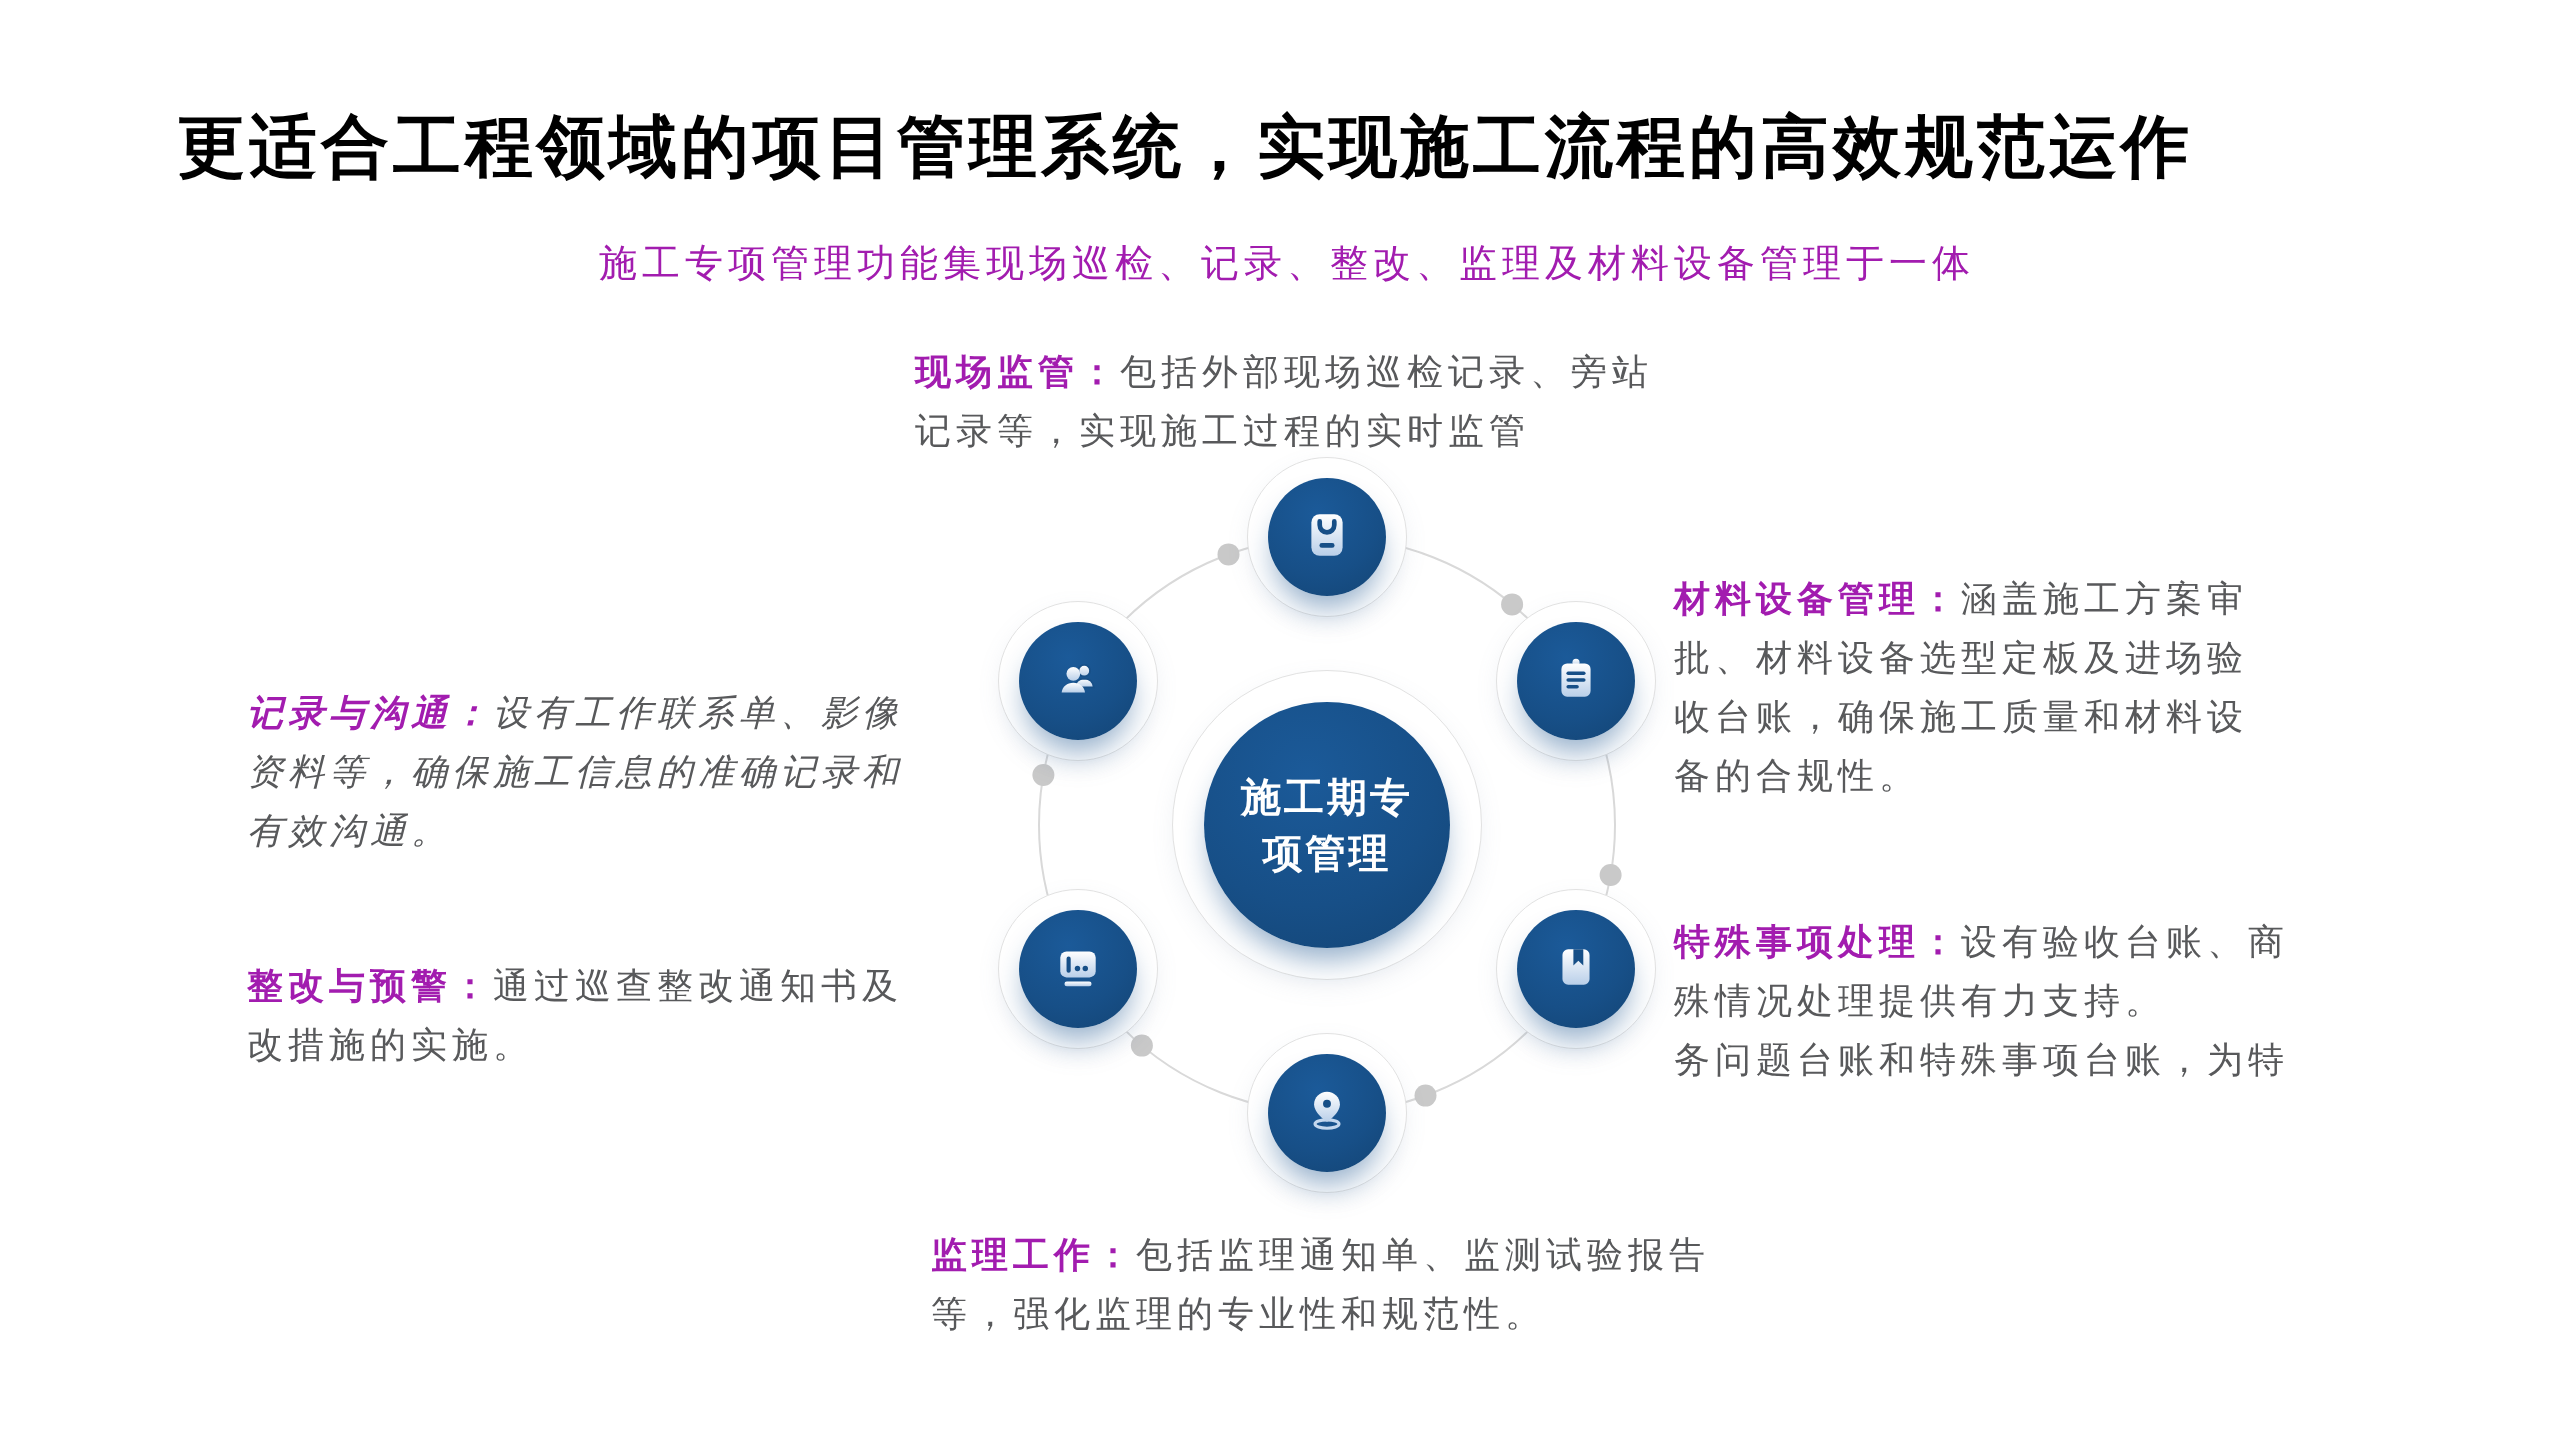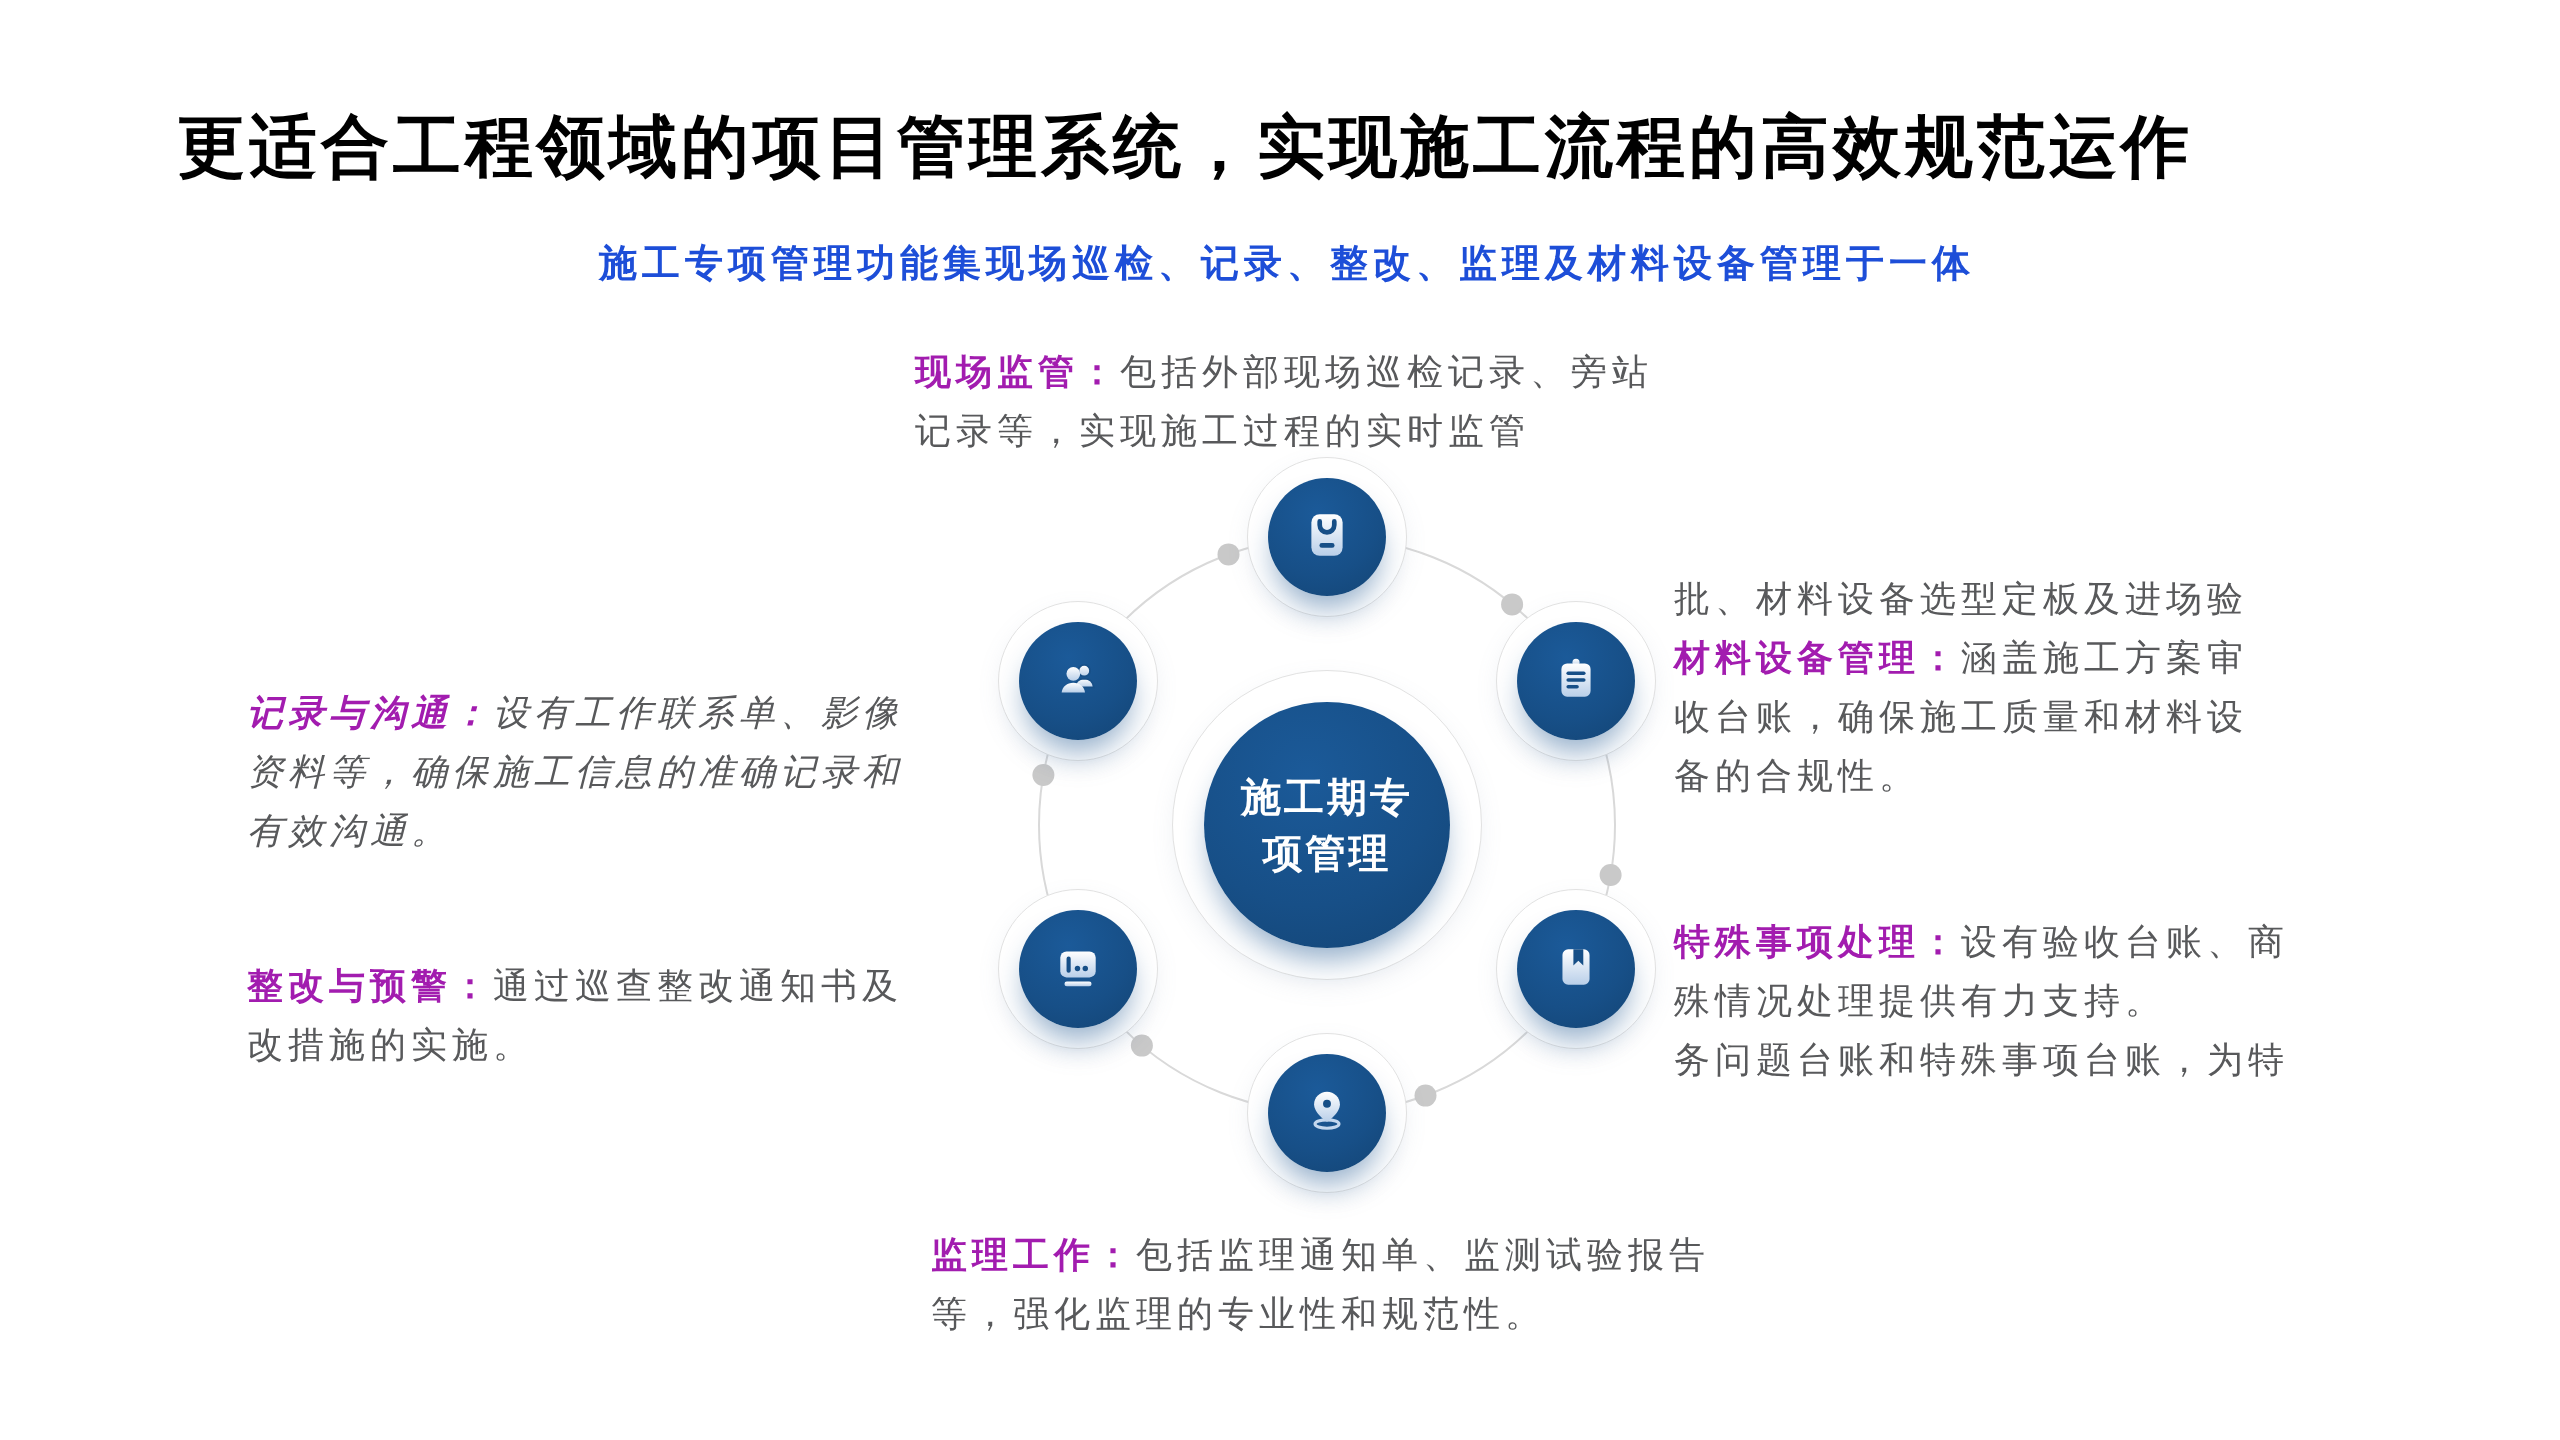--- a/index.html
+++ b/index.html
@@ -8,21 +8,21 @@
     font-family:"Liberation Sans","DejaVu Sans",sans-serif;
   }
   
   .title{
     position:absolute;left:156px;top:104px;
     font-size:68px;font-weight:900;color:#000000;letter-spacing:4px;
     line-height:1.25;white-space:nowrap;margin-left:21px;
   }
   .subtitle{
     position:absolute;left:599px;top:238px;
-    font-size:38px;font-weight:700;color:#1d4ed8;letter-spacing:5px;
+    font-size:38px;font-weight:400;color:#a21caf;letter-spacing:5px;
     white-space:nowrap;
   }
   
   .block{position:absolute;font-size:36px;line-height:59px;letter-spacing:5px;color:#58595B;z-index:5;}
   .block .lbl{color:#a21caf;font-weight:700;}
   .block div{white-space:nowrap;}
   #block-top{left:915px;top:342px;width:780px;}
   #block-left-top{left:247px;top:683px;width:700px;font-style:italic;}
   #block-left-bottom{left:247px;top:956px;width:700px;}
   #block-right-top{left:1674px;top:569px;width:640px;}
@@ -206,22 +206,22 @@
     <div>资料等，确保施工信息的准确记录和</div>
     <div>有效沟通。</div>
   </div>
 
   <div class="block" id="block-left-bottom">
     <div><span class="lbl">整改与预警：</span><span>通过巡查整改通知书及</span></div>
     <div>改措施的实施。</div>
   </div>
 
   <div class="block" id="block-right-top">
+    <div><span class="lbl">材料设备管理：</span><span>涵盖施工方案审</span></div>
     <div>批、材料设备选型定板及进场验</div>
-    <div><span class="lbl">材料设备管理：</span><span>涵盖施工方案审</span></div>
     <div>收台账，确保施工质量和材料设</div>
     <div>备的合规性。</div>
   </div>
 
   <div class="block" id="block-right-bottom">
     <div><span class="lbl">特殊事项处理：</span><span>设有验收台账、商</span></div>
     <div>殊情况处理提供有力支持。</div>
     <div>务问题台账和特殊事项台账，为特</div>
   </div>
 

